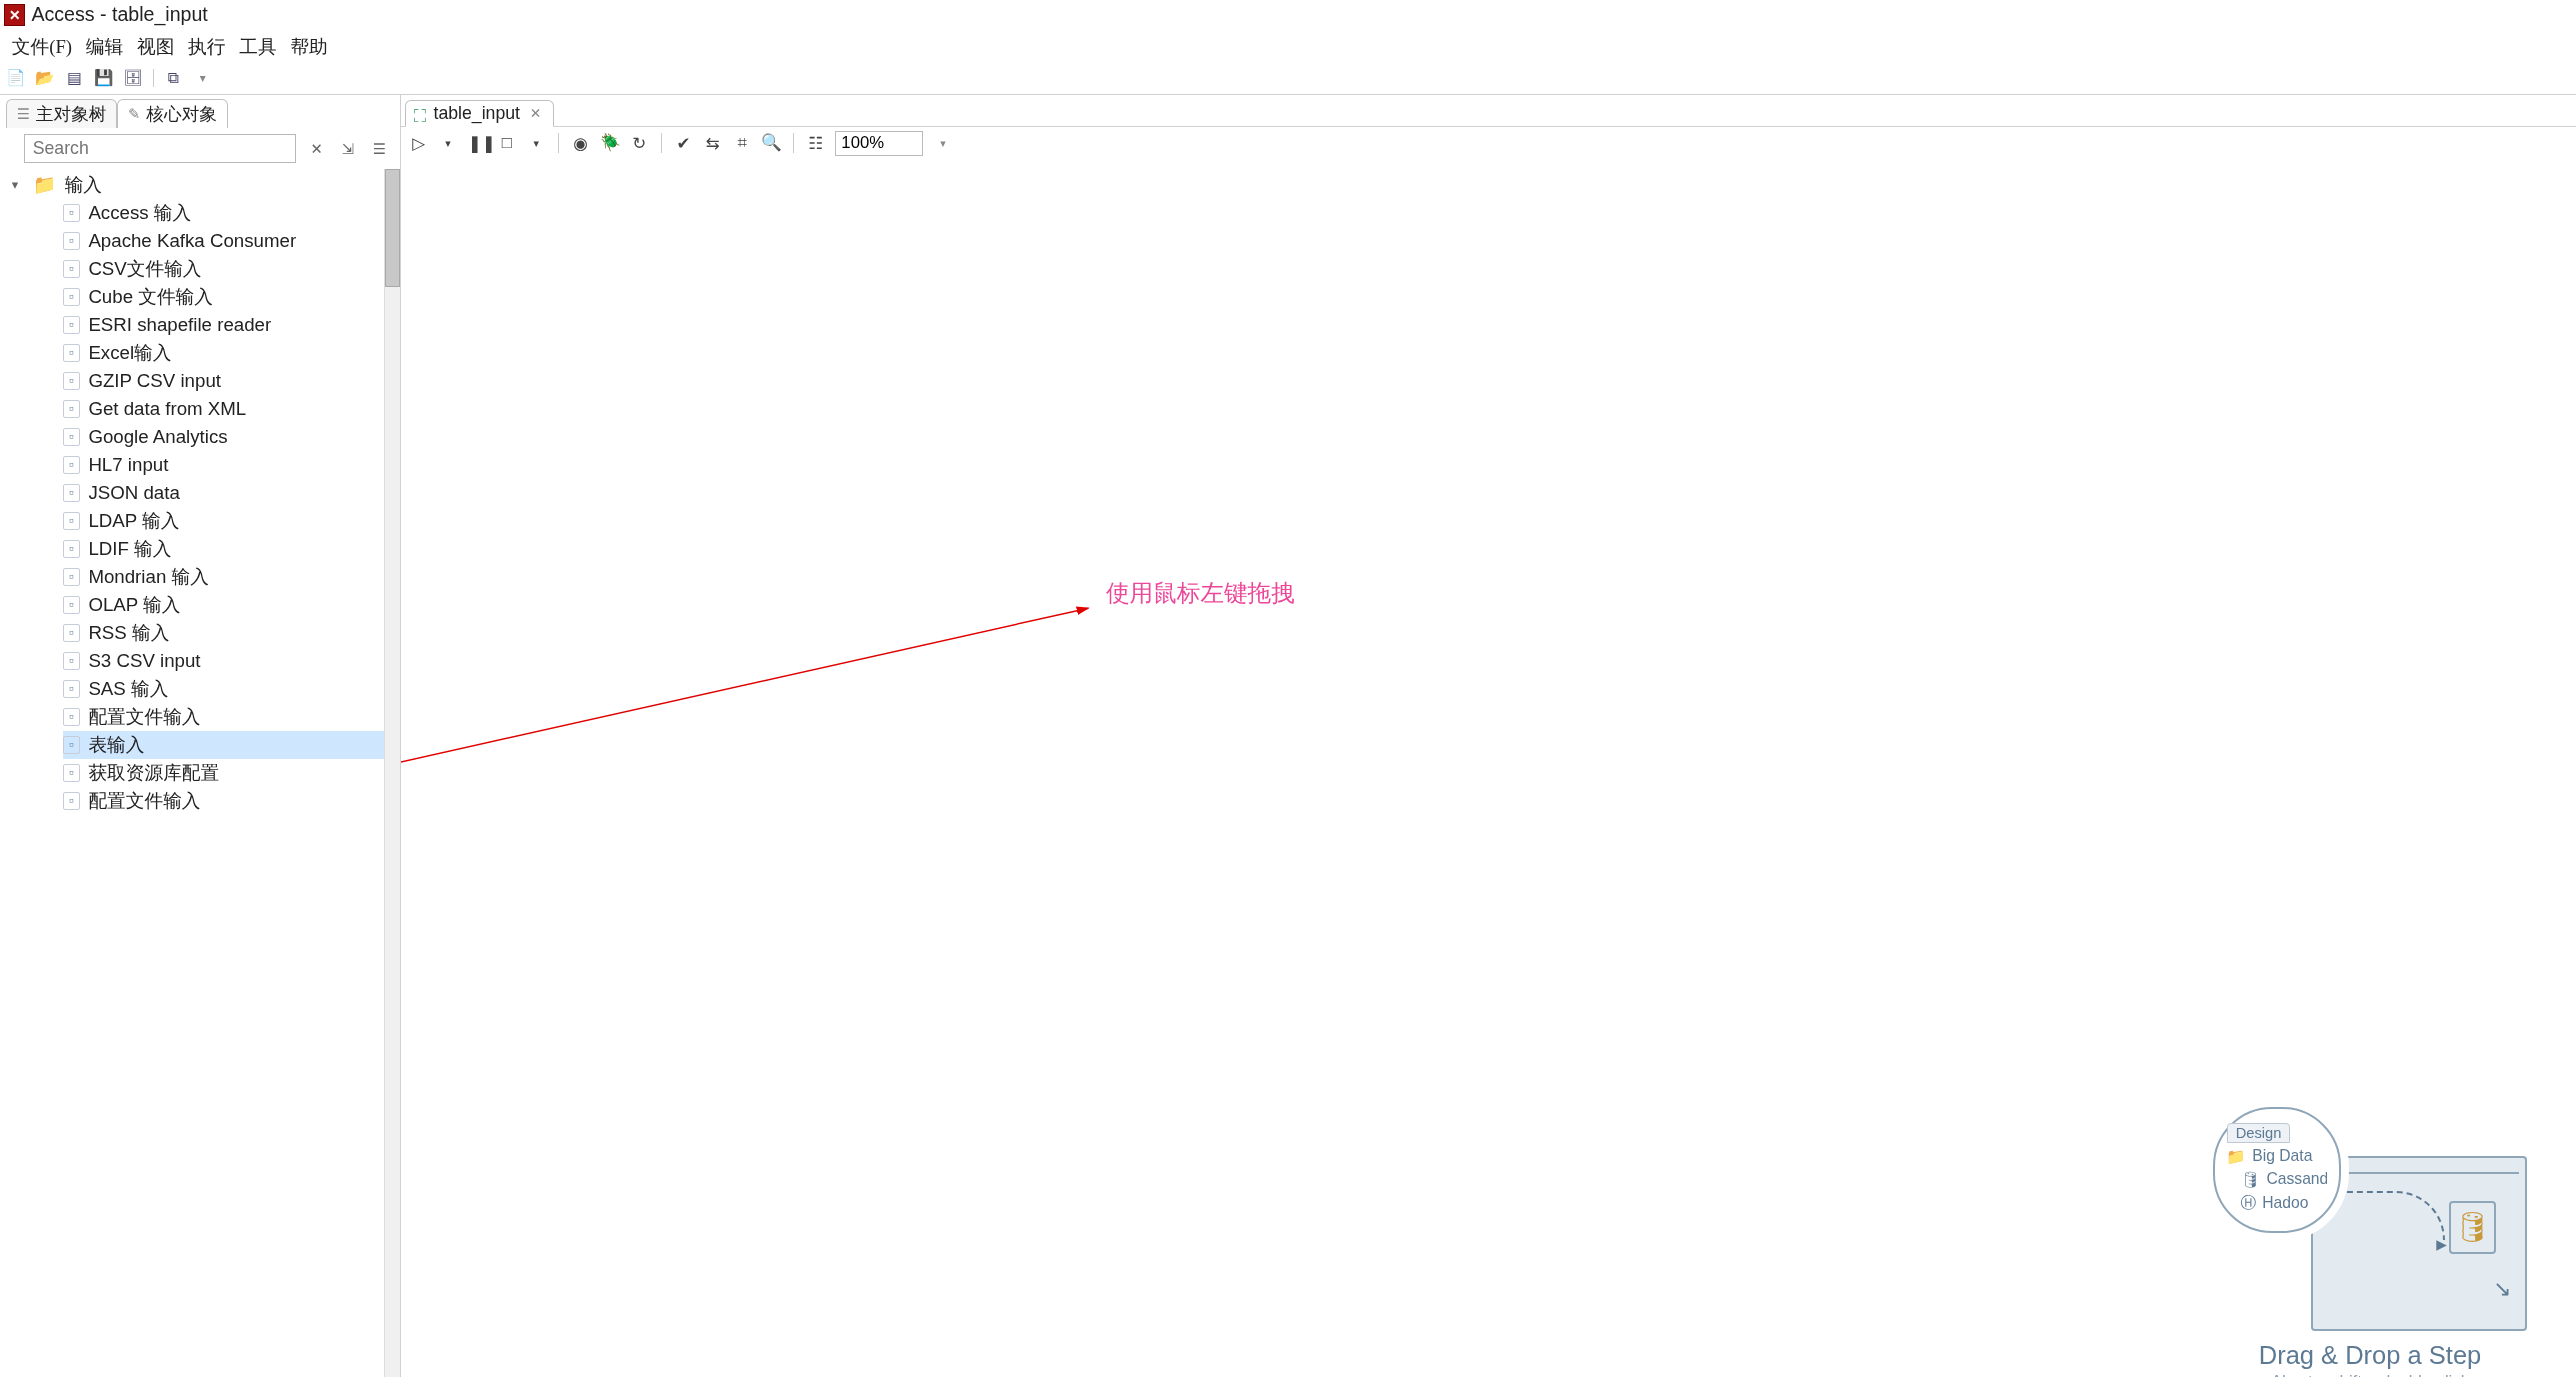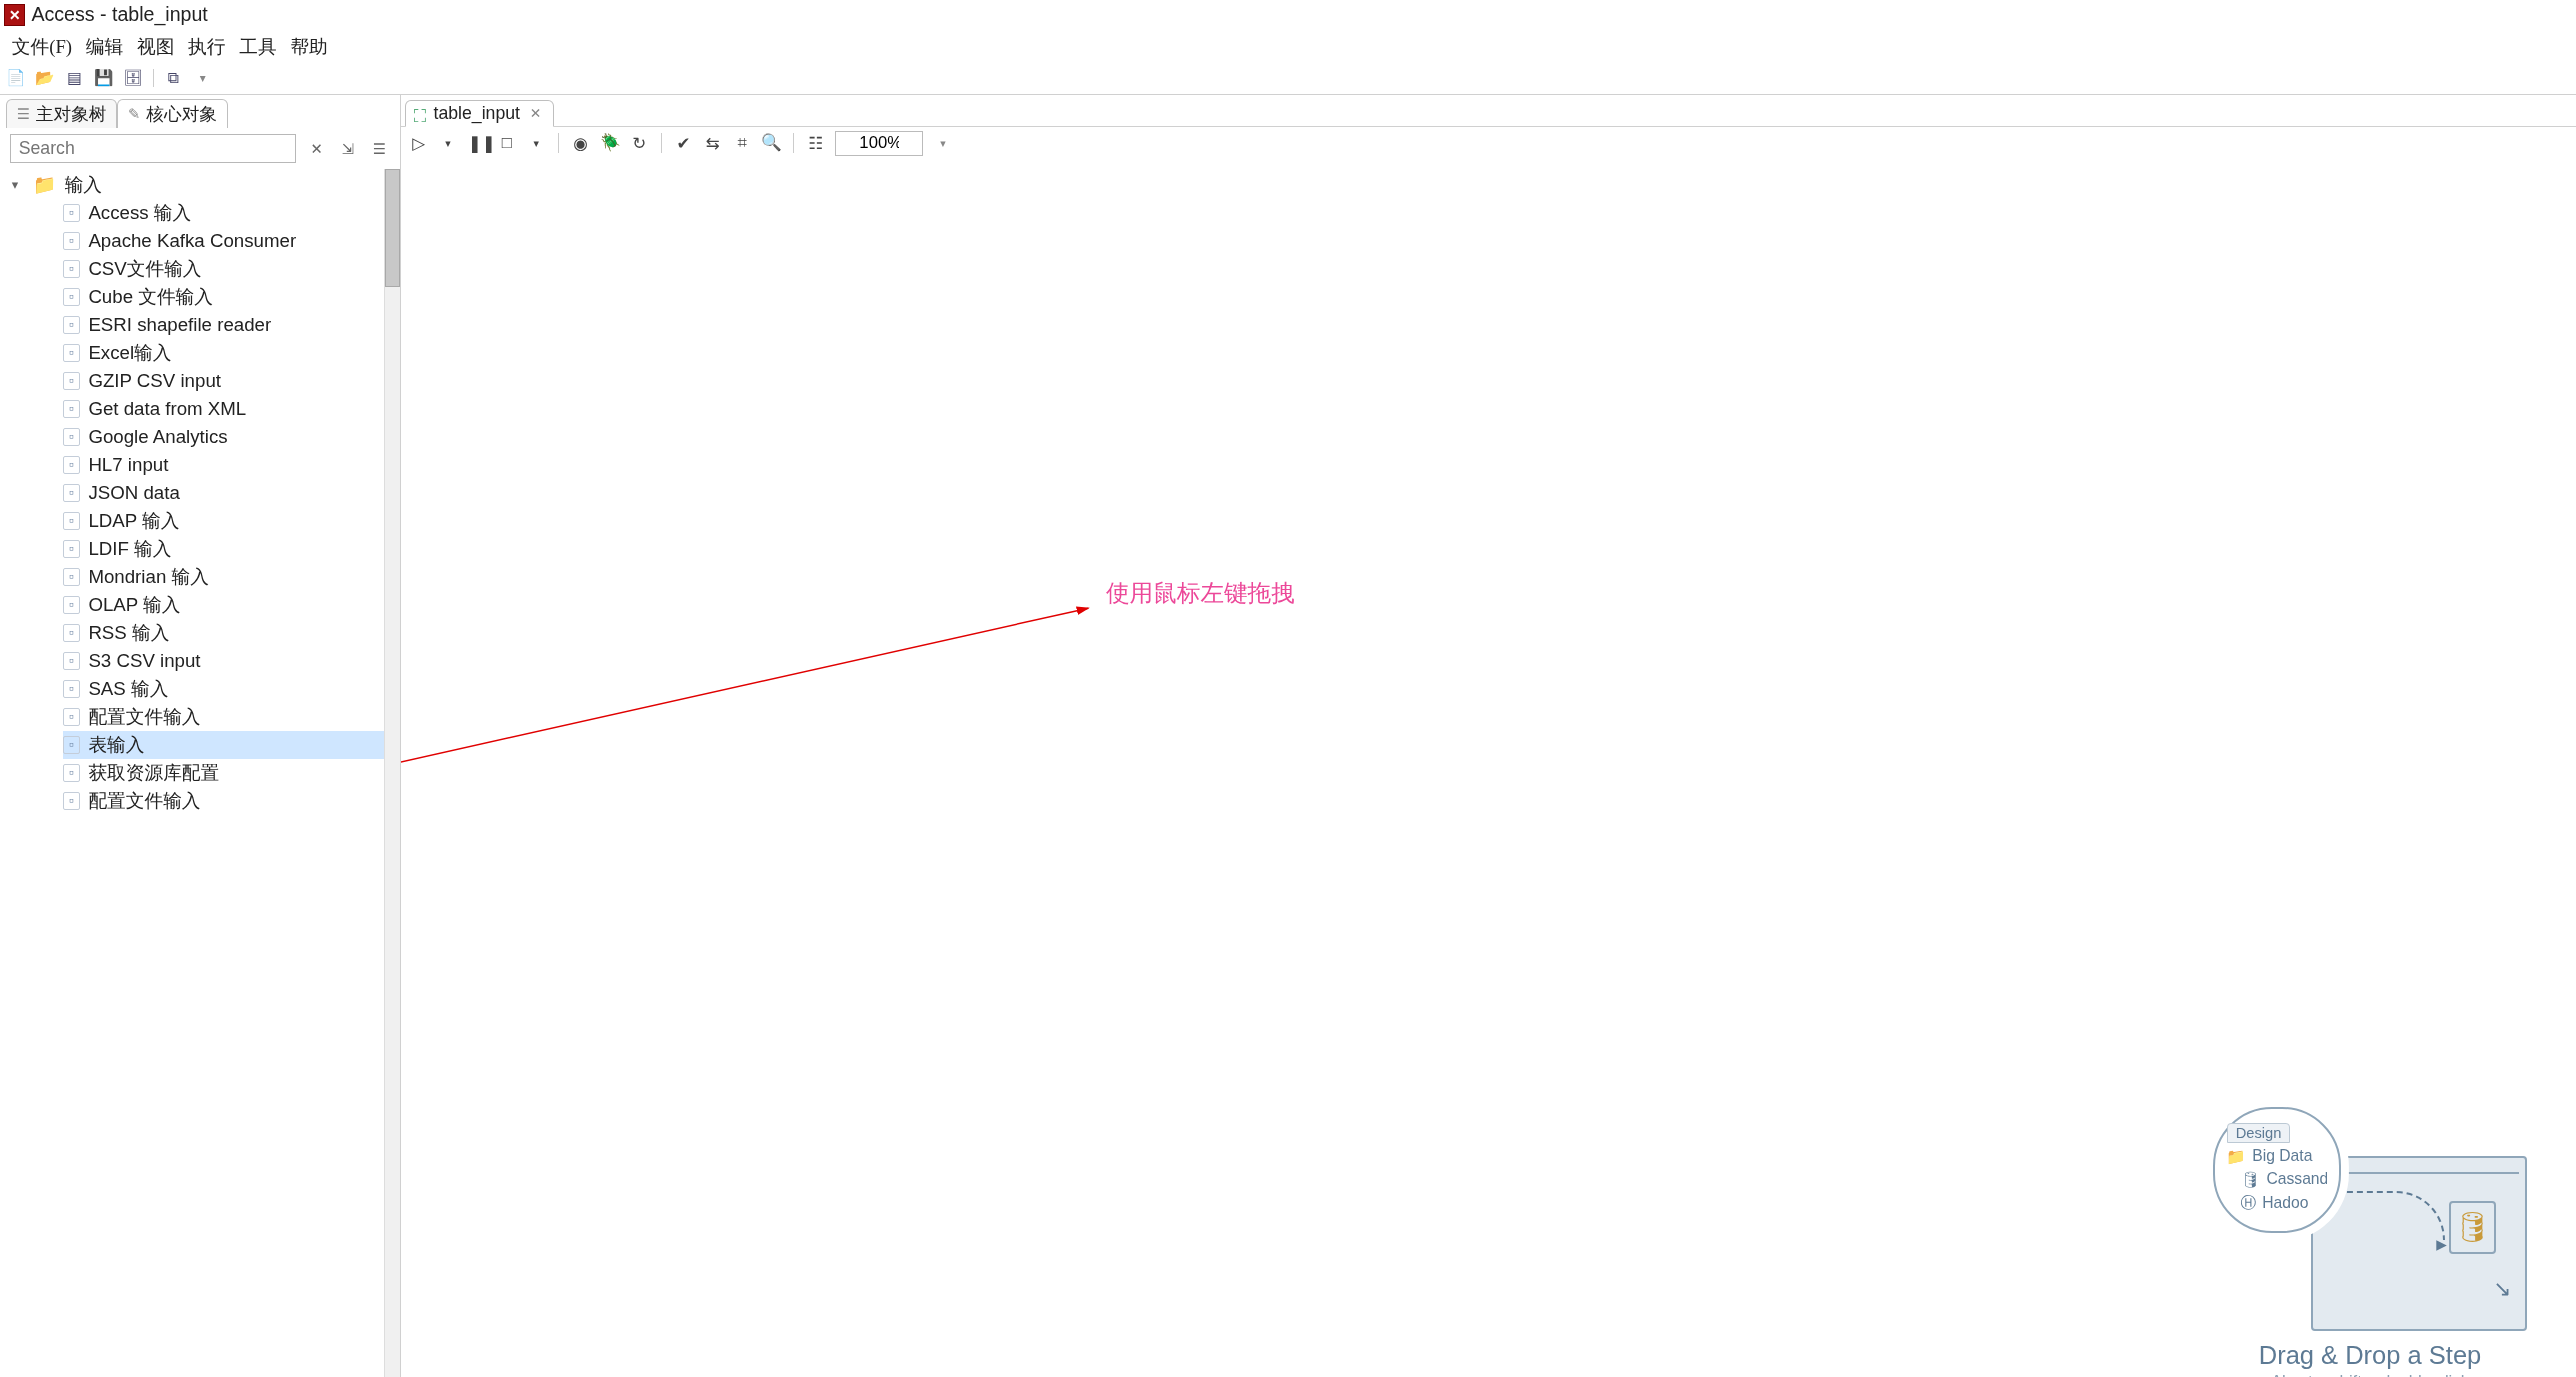--- a/index.html
+++ b/index.html
@@ -90,20 +90,21 @@
     align-items: center;
     gap: 9.8px;
     padding: 5.9px 9.8px;
   }
   .sb-search {
     flex: 1;
     border: 1px solid #b8b8b8;
     height: 29.5px;
     padding: 2px 7.9px;
     font-size: 17.7px;
+    margin-left: 14px;
   }
   .sb-sr-btn { width: 21.6px; height: 21.6px; color: #666; display:inline-flex;align-items:center;justify-content:center;}
 
   .tree-wrap { flex: 1; overflow: hidden; position: relative; }
   .tree-scroll {
     position: absolute; right: 0; top: 0; width: 15.7px; height: 100%;
     background: #f0f0f0; border-left: 1px solid #ddd;
   }
   .tree-thumb { position:absolute; top:0; left:0; width:100%; height:118px; background:#c8c8c8; border:1px solid #a8a8a8;}
   .tree {
@@ -155,21 +156,21 @@
   .ed-toolbar {
     display: flex;
     align-items: center;
     gap: 9.8px;
     padding: 3.9px 7.9px;
     height: 33px;
   }
   .ed-toolbar .ebtn { color:#444; font-size:16.7px; width:19.6px; text-align:center;}
   .ed-toolbar .esep { width:1px; height:19.6px; background:#ccc; margin:0 2px;}
   .zoom-sel {
-    border:1px solid #bbb; height:25.5px; width:88px; padding:0 23px; font-size:16.7px;
+    border:1px solid #bbb; height:25.5px; width:88px; padding:0 5px; font-size:16.7px;
   }
 
   .canvas {
     position: absolute;
     left: 0; right: 0; top: 69px; bottom: 0;
     background: #fff;
   }
 
   
   .annotation-text {

